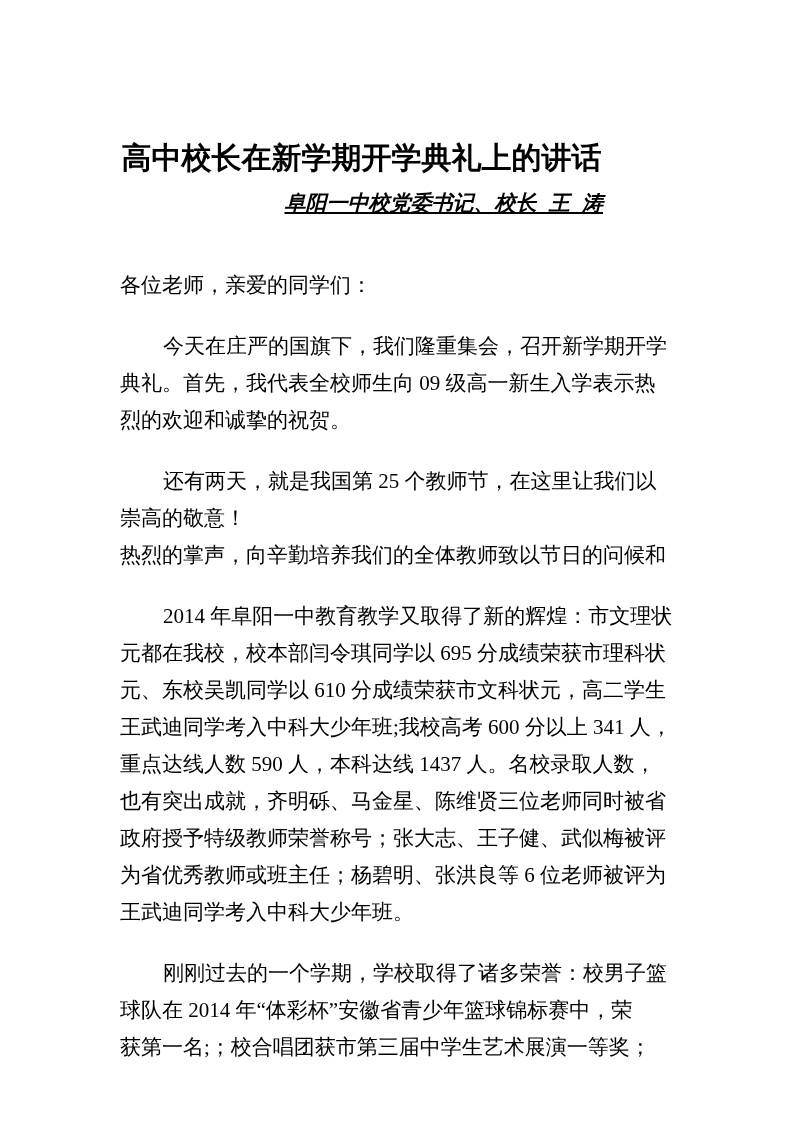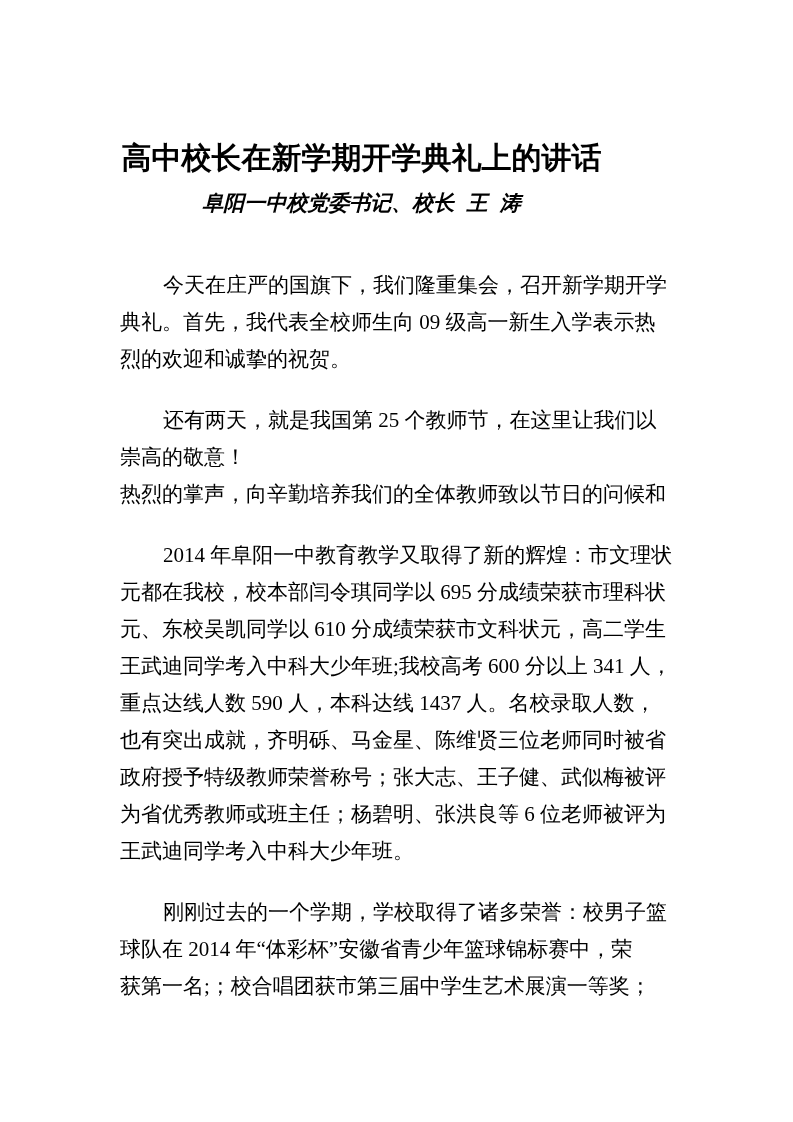--- a/index.html
+++ b/index.html
@@ -20,28 +20,29 @@
   }
   .doc-title {
     margin: 0 0 8px 0;
     font-size: 30px;
     font-weight: 700;
     line-height: 44px;
     text-align: center;
     white-space: nowrap;
   }
   .doc-byline {
-    margin: 8px;
+    margin: 0;
     font-size: 21px;
     font-weight: 700;
     font-style: italic;
     line-height: 30px;
-    text-align: center;
+    text-align: right;
     word-spacing: 7px;
     white-space: nowrap;
+    text-decoration: underline;
   }
   .doc-body {
     margin-top: 49px;
     font-size: 21px;
     line-height: 37px;
   }
   .para {
     margin: 0;
     padding: 0;
   }
@@ -64,20 +65,23 @@
 <body>
 
 <div class="page">
 
   <div class="doc-title">高中校长在新学期开学典礼上的讲话</div>
 
   <div class="doc-byline">阜阳一中校党委书记、校长 王 涛</div>
 
   <div class="doc-body">
 
+    <div class="para">
+      <div class="line l">各位老师，亲爱的同学们：</div>
+    </div>
 
     <div class="para">
       <div class="line ind">今天在庄严的国旗下，我们隆重集会，召开新学期开学</div>
       <div class="line">典礼。首先，我代表全校师生向 09 级高一新生入学表示热</div>
       <div class="line l">烈的欢迎和诚挚的祝贺。</div>
     </div>
 
     <div class="para">
       <div class="line ind">还有两天，就是我国第 25 个教师节，在这里让我们以</div>
       <div class="line l">崇高的敬意！</div>

